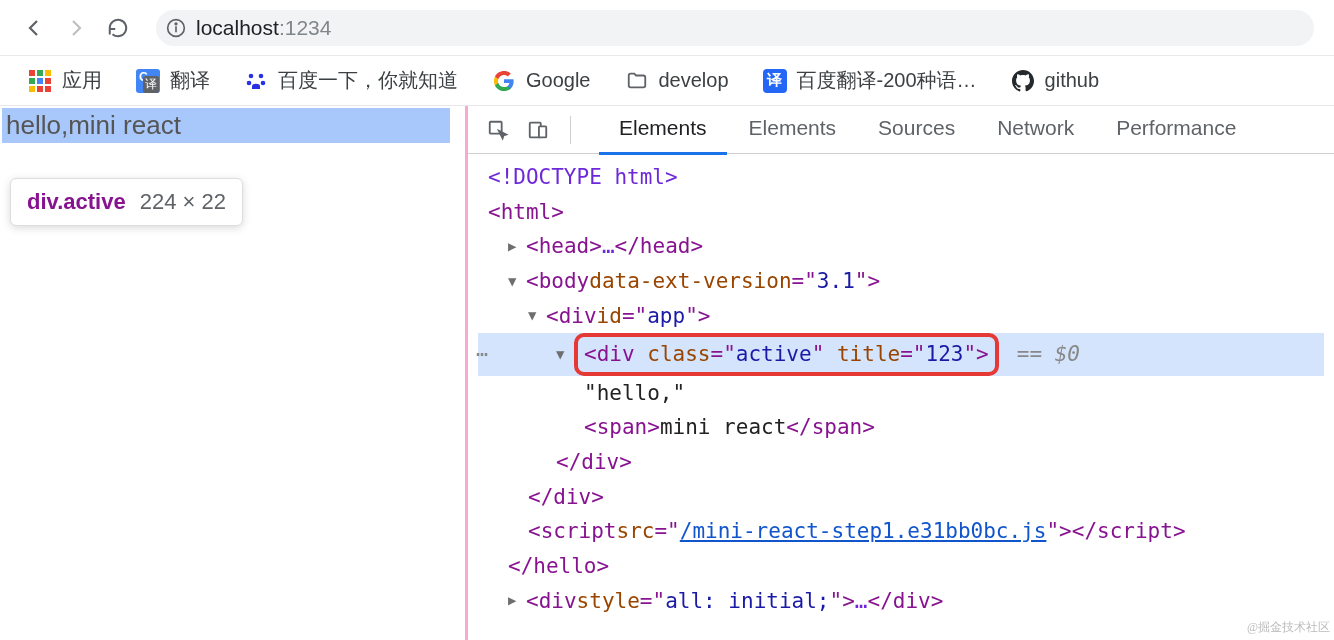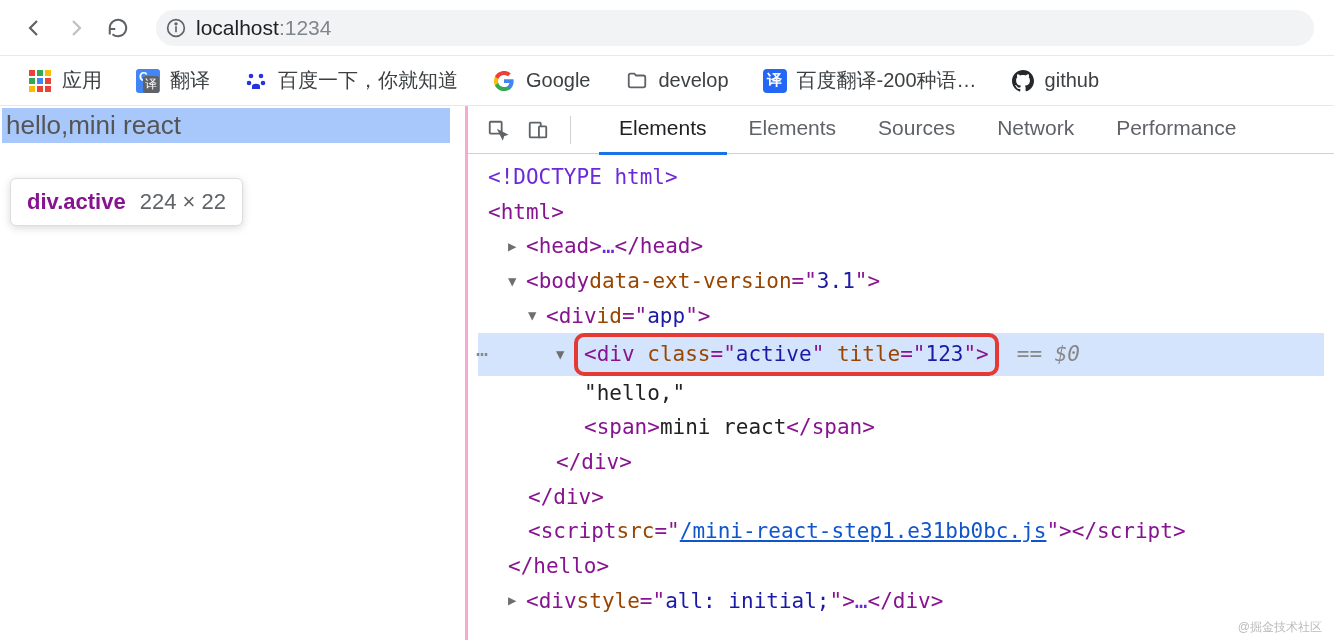--- a/index.html
+++ b/index.html
@@ -59,21 +59,21 @@
     .tag { color: #881391; }
     .attr-name { color: #994500; }
     .attr-val { color: #1a1aa6; }
     .ellips { color: #6d28d9; }
     .link-val { color: #1155cc; text-decoration: underline; }
     .selected-row { background: #d4e4fd; position: relative; }
     .selected-row .eq0 { color: #888; margin-left: 18px; font-style: italic; }
     .dots-handle { position: absolute; left: -2px; color: #888; font-size: 20px; }
     .red-box { border: 4px solid #e53935; border-radius: 10px; padding: 0 6px; display: inline-flex; align-items: center; }
     .sep-vert { width: 1px; height: 28px; background: #d0d0d0; margin: 0 8px; }
-    .watermark { position: absolute; right: 12px; bottom: 4px; font-size: 12px; color: #bbb; font-family: Liberation Sans, sans-serif; }
+    .watermark { position: absolute; right: 4px; bottom: 4px; font-size: 12px; color: #bbb; font-family: Liberation Serif, serif; }
   </style>
 </head>
 <body>
 
 <div class="browser-toolbar">
   <div class="nav-btn">
     <svg width="24" height="24" viewBox="0 0 24 24" fill="none" stroke="currentColor" stroke-width="2.2">
         <path d="M15 5l-7 7 7 7"></path>
       </svg>
   </div>

